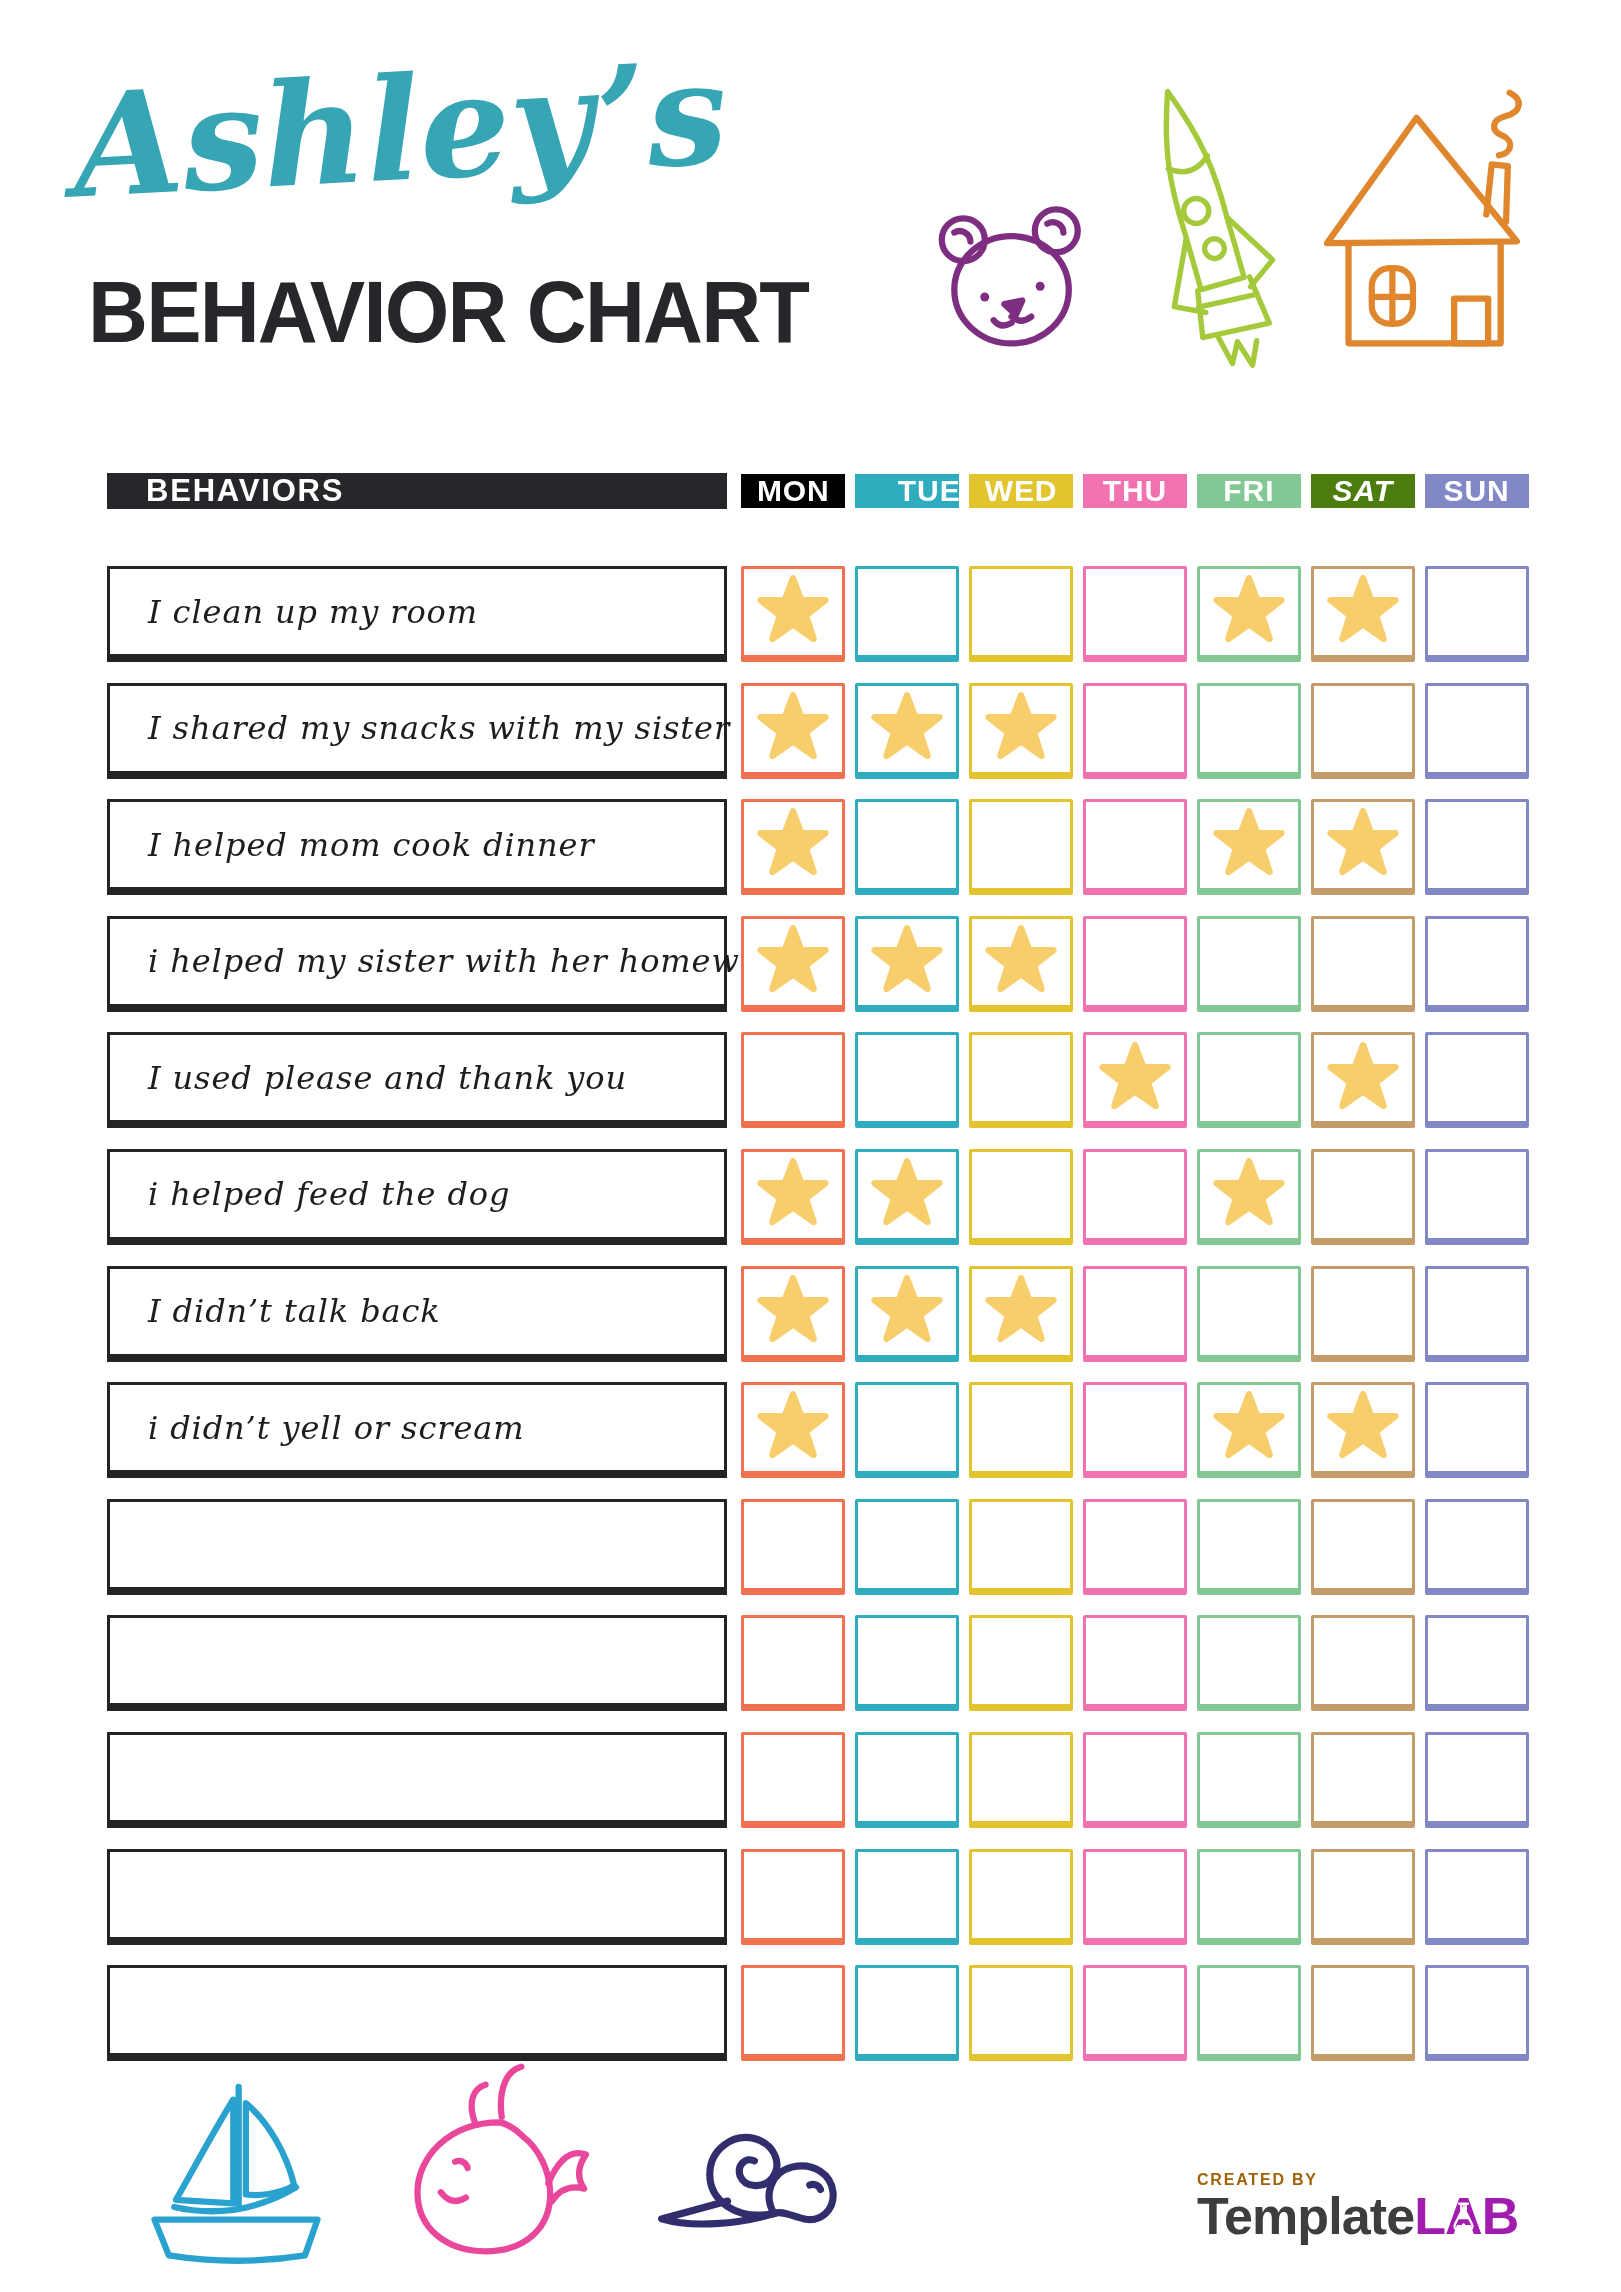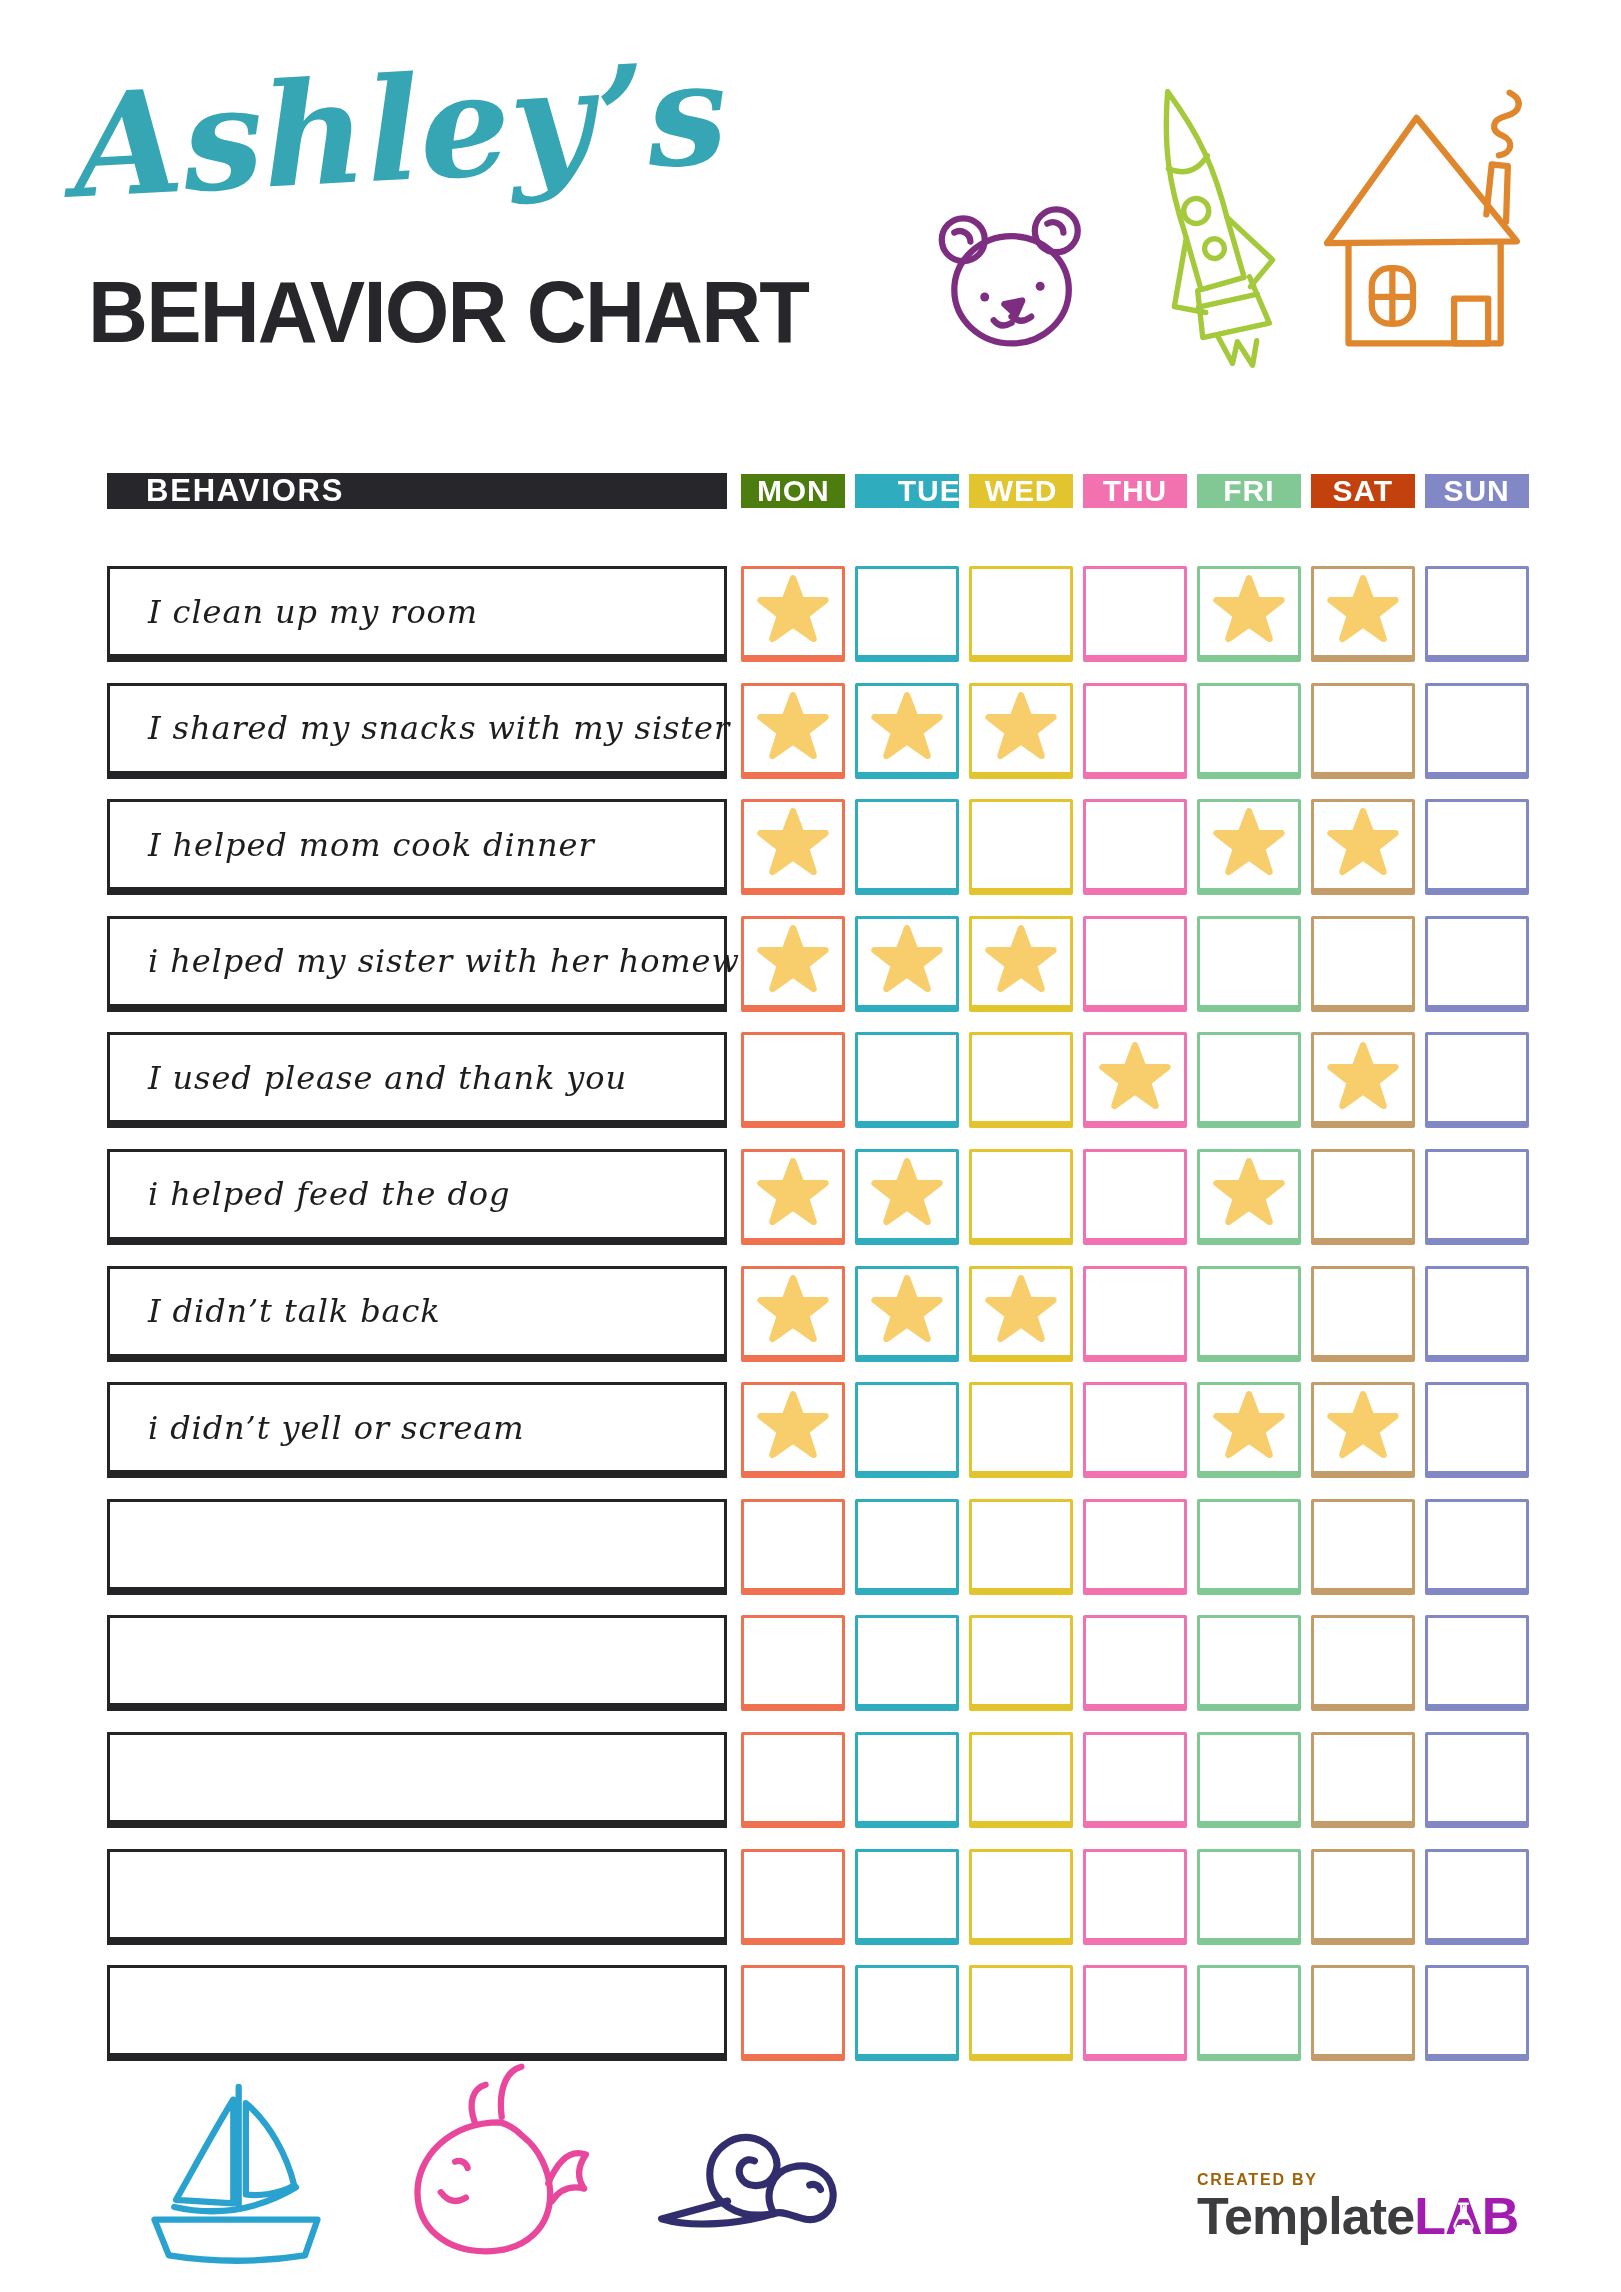--- a/index.html
+++ b/index.html
@@ -115,26 +115,26 @@
       <rect x="60" y="208" width="46" height="62" rx="20"></rect>
       <path d="M 60 240 H 106 M 83 208 V 270"></path>
       <rect x="152" y="242" width="38" height="50"></rect>
     </svg>
   </div>
 
   <div class="chart-table">
     <div class="days-header-row">
       <div class="behaviors-header">BEHAVIORS</div>
 
-    <div class="day-tile" style="background: #4d7c0f;">MON</div>
+    <div class="day-tile" style="background: #000000;">MON</div>
         <div class="day-tile" style="background: rgb(47, 172, 190); padding-left: 44px;">TUE</div>
         <div class="day-tile" style="background: rgb(225, 196, 46);">WED</div>
         <div class="day-tile" style="background: rgb(241, 114, 174);">THU</div>
         <div class="day-tile" style="background: rgb(130, 200, 148);">FRI</div>
-        <div class="day-tile" style="background: #c2410c;">SAT</div>
+        <div class="day-tile" style="background: #4d7c0f; font-style: italic;">SAT</div>
         <div class="day-tile" style="background: rgb(130, 135, 197);">SUN</div>
       </div>
     <div class="table-rows">
 
     <div class="chart-row">
           <div class="behavior-cell">I clean up my room</div>
           <div class="day-cell" style="border-color: rgb(240, 113, 79);">
             <svg width="72" height="72" viewBox="0 0 100 100">
               <polygon points="50,6 61.5,36.5 95,36.5 68,57.5 78.5,90 50,70 21.5,90 32,57.5 5,36.5 38.5,36.5" fill="#F7CE6B" stroke="#F7CE6B" stroke-width="9" stroke-linejoin="round"></polygon>
             </svg>

